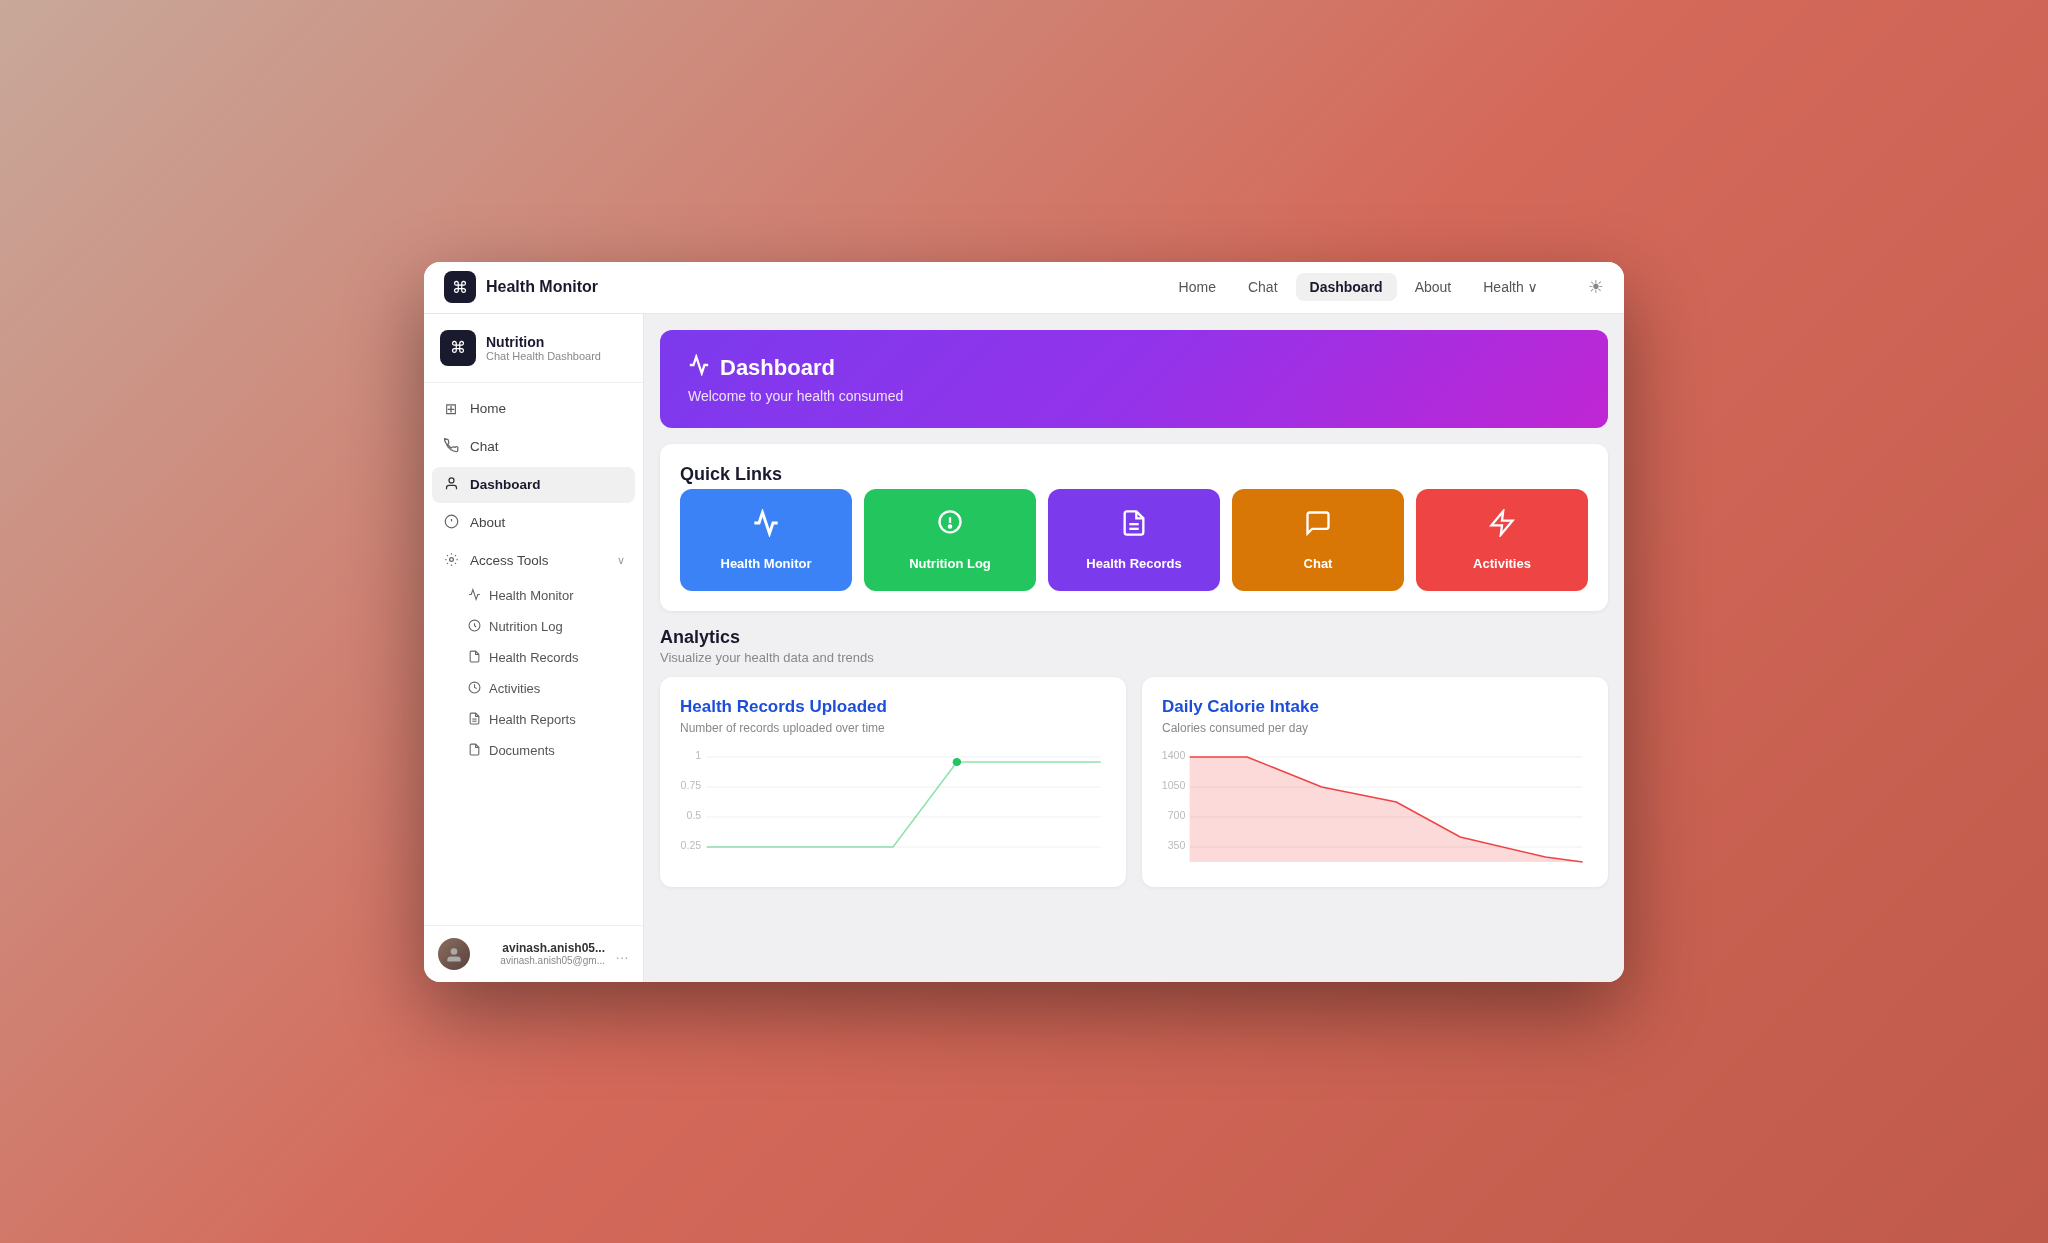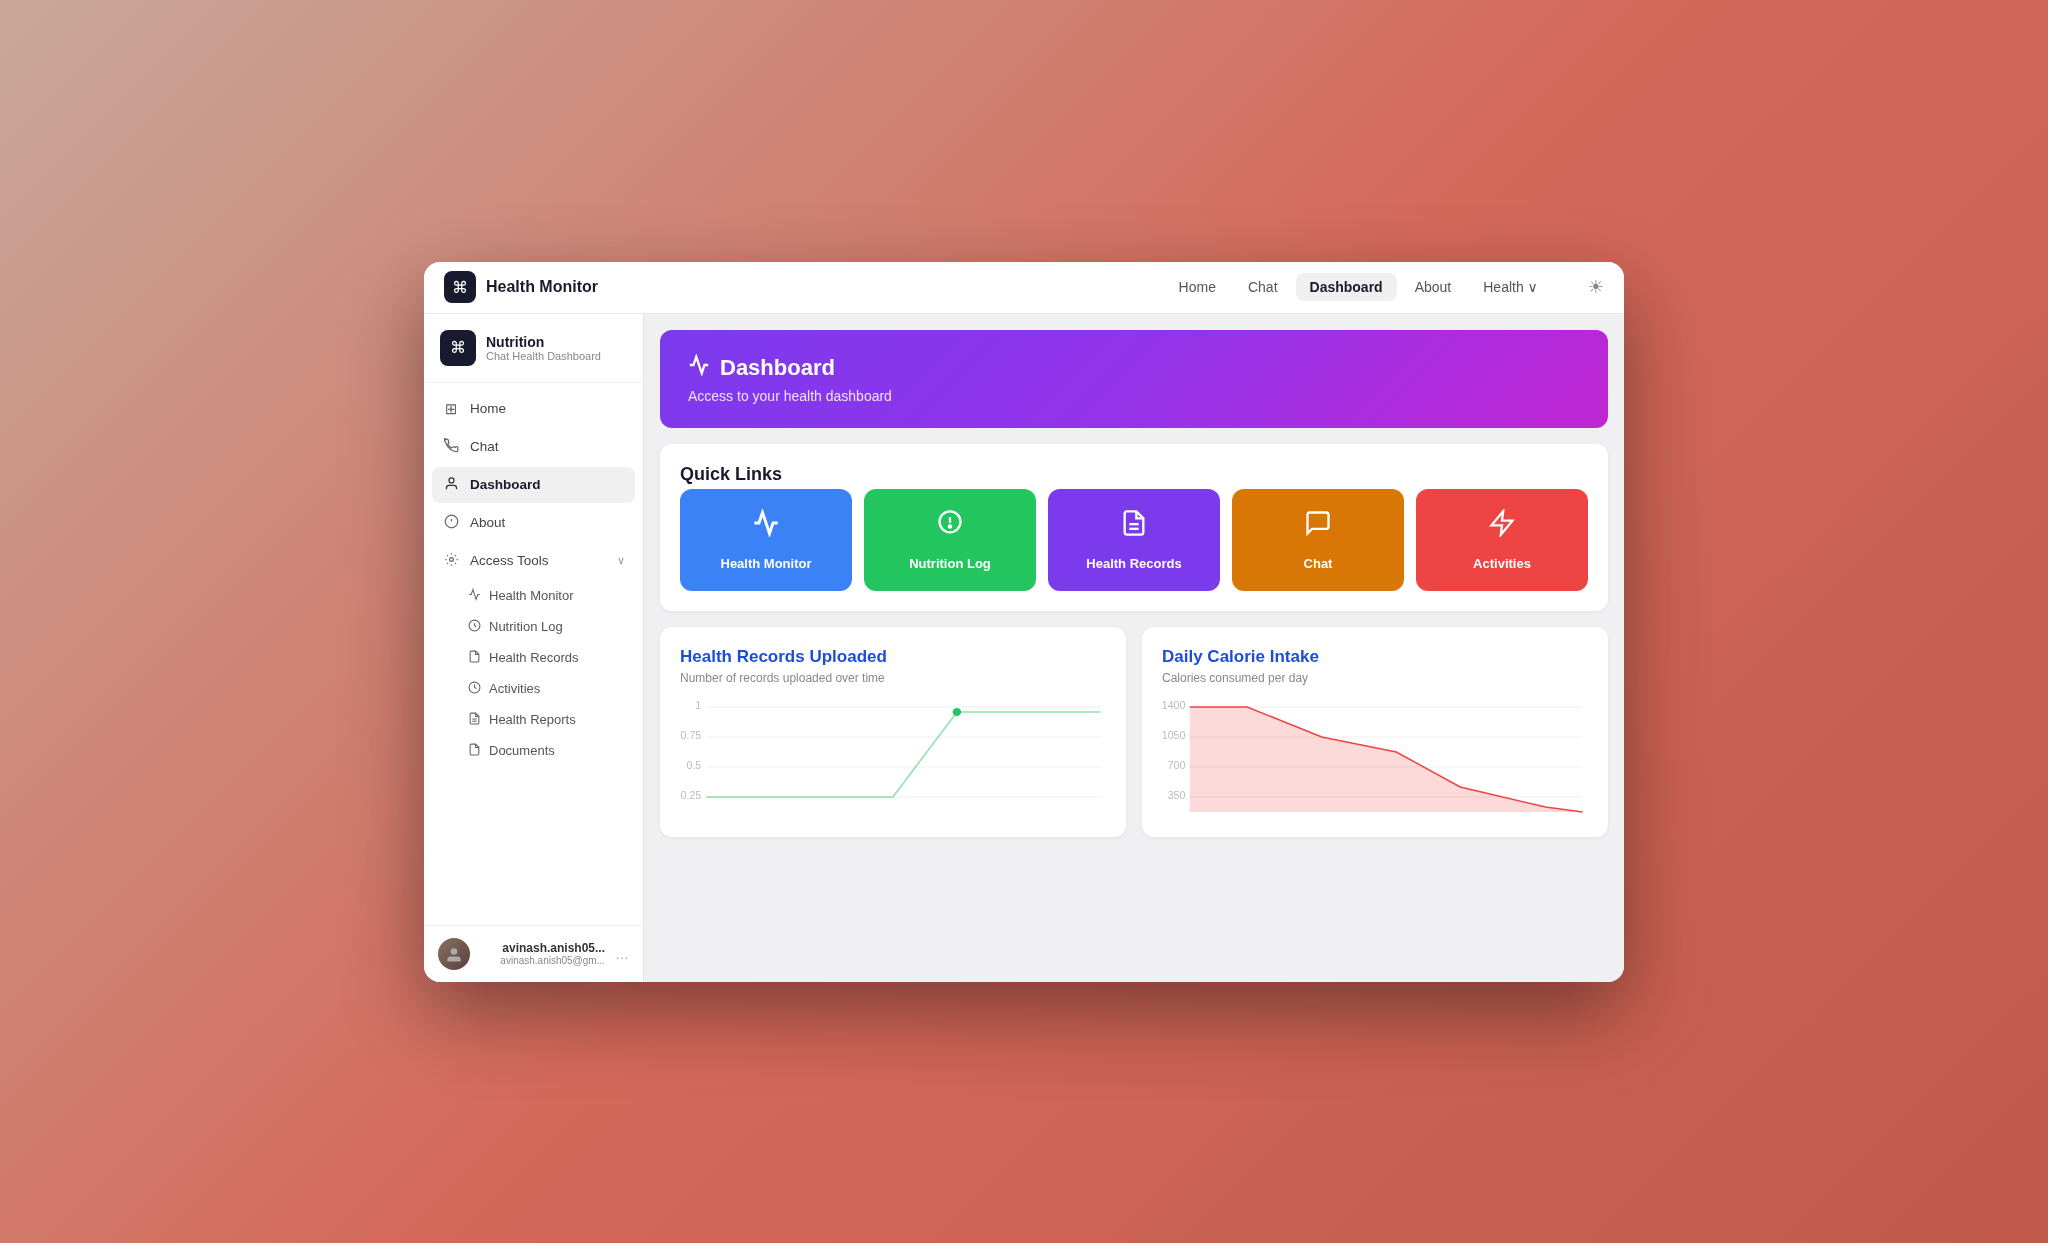--- a/index.html
+++ b/index.html
@@ -406,21 +406,21 @@
 
       <div class="dashboard-banner">
         <div class="dashboard-banner-title">
           <span>
             <svg width="22" height="22" viewBox="0 0 24 24" fill="none" stroke="#fff" stroke-width="2.5">
                 <polyline points="22 12 18 12 15 21 9 3 6 12 2 12"></polyline>
               </svg>
           </span>
           <span>Dashboard</span>
         </div>
-        <div class="dashboard-banner-subtitle">Access to your health dashboard</div>
+        <div class="dashboard-banner-subtitle">Welcome to your health consumed</div>
       </div>
 
       <div class="card">
         <div class="card-title">Quick Links</div>
         <div class="quick-links-grid">
           <div class="quick-link-card ql-blue">
             <span class="quick-link-icon">
               <svg width="28" height="28" viewBox="0 0 24 24" fill="none" stroke="#fff" stroke-width="2.5">
                   <polyline points="22 12 18 12 15 21 9 3 6 12 2 12"></polyline>
                 </svg>
@@ -460,20 +460,24 @@
               <svg width="28" height="28" viewBox="0 0 24 24" fill="none" stroke="#fff" stroke-width="2">
                   <path d="M13 2L3 14h9l-1 8 10-12h-9l1-8z"></path>
                 </svg>
             </span>
             <span class="quick-link-label">Activities</span>
           </div>
         </div>
       </div>
 
       <div>
+        <div style="margin-bottom:12px;">
+          <div style="font-size:18px;font-weight:700;color:#1a1a2e;">Analytics</div>
+          <div style="font-size:13px;color:#888;margin-top:2px;">Visualize your health data and trends</div>
+        </div>
         <div class="analytics-grid">
 
           <div class="analytics-card">
             <div class="analytics-card-title">Health Records Uploaded</div>
             <div class="analytics-card-subtitle">Number of records uploaded over time</div>
             <div class="chart-area">
               <svg class="chart-svg" viewBox="0 0 400 120" preserveAspectRatio="none">
 
                 <text x="20" y="12" font-size="10" fill="#bbb" text-anchor="end">1</text>
                 <text x="20" y="42" font-size="10" fill="#bbb" text-anchor="end">0.75</text>

